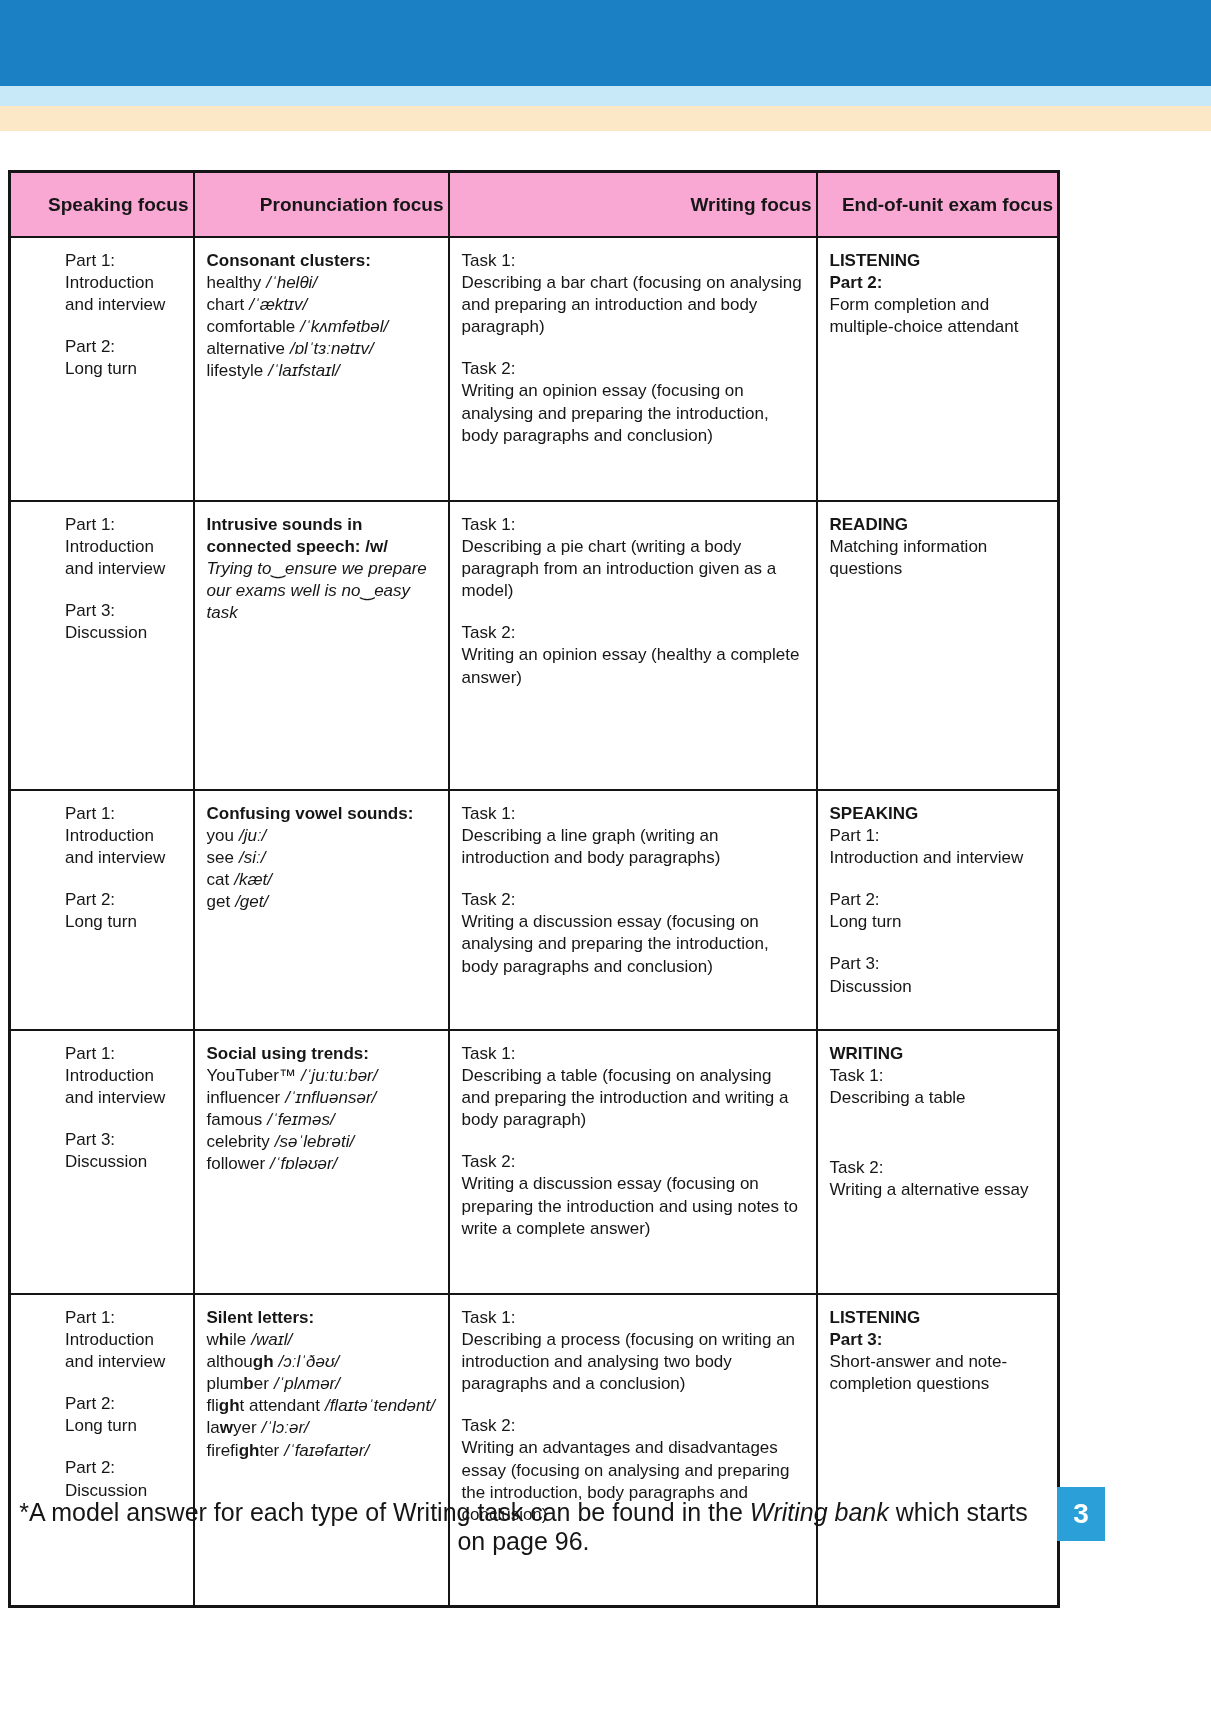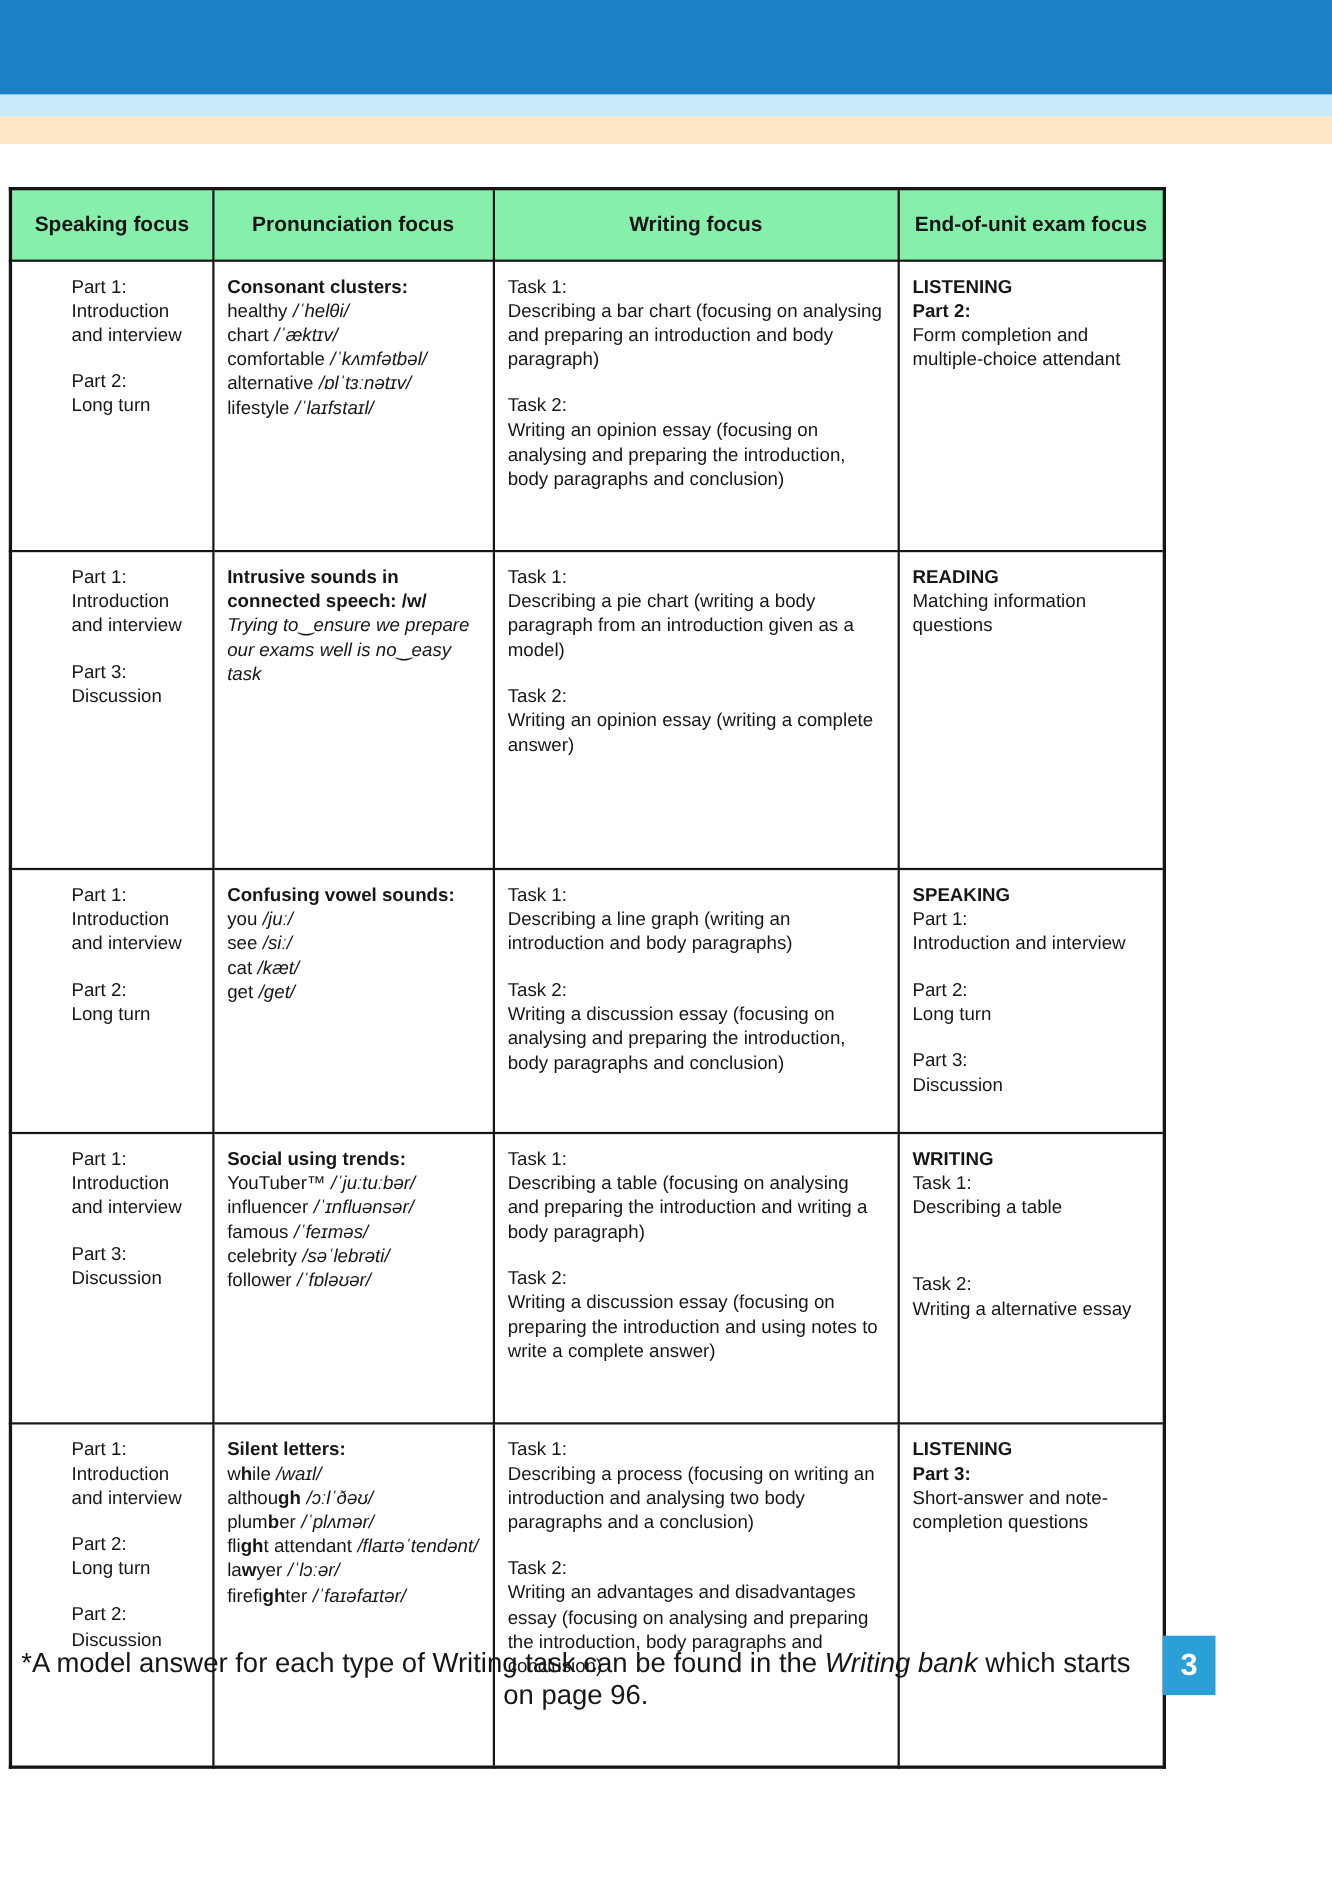--- a/index.html
+++ b/index.html
@@ -4,21 +4,21 @@
 <style>
   html,body{margin:0;padding:0;}
   body{font-family:"Liberation Sans","DejaVu Sans",sans-serif;background:#e9e9e9;}
   .page{position:relative;width:1211px;height:1713px;background:#ffffff;overflow:hidden;color:#161616;margin:0 auto;}
   .topbar{position:absolute;left:0;top:0;width:1211px;height:86px;background:#1b80c4;}
   .stripe-lb{position:absolute;left:0;top:86px;width:1211px;height:20px;background:#c8e9f7;}
   .stripe-cr{position:absolute;left:0;top:106px;width:1211px;height:25px;background:#fce8c6;}
 
   table.syllabus{position:absolute;left:8px;top:170px;width:1049px;border-collapse:collapse;table-layout:fixed;border:3px solid #151515;}
   .syllabus th,.syllabus td{border:2px solid #151515;}
-  .syllabus th{background:#86efac;font-size:19px;font-weight:bold;text-align:center;height:55px;padding:4px;color:#161616;}
+  .syllabus th{background:#f9a8d4;font-size:19px;font-weight:bold;text-align:right;height:55px;padding:4px;color:#161616;}
   .syllabus td{vertical-align:top;font-size:17px;line-height:1.3;padding:12px 12px 8px 12px;background:#ffffff;}
   td.c-speak{padding-left:54px;}
 
   tr.row-1>td{height:242px;}
   tr.row-2>td{height:267px;}
   tr.row-3>td{height:218px;}
   tr.row-4>td{height:242px;}
   tr.row-5>td{height:290px;}
 
   .b{font-weight:bold;}
@@ -115,21 +115,21 @@
           <div class="ptitle">Intrusive sounds in connected speech: /w/</div>
           <div class="example">Trying to‿ensure we prepare our exams well is no‿easy task</div>
         </td>
         <td>
           <div class="blk">
             <span class="lbl">Task 1:</span>
             <span class="txt">Describing a pie chart (writing a body paragraph from an introduction given as a model)</span>
           </div>
           <div class="blk">
             <span class="lbl">Task 2:</span>
-            <span class="txt">Writing an opinion essay (writing a complete answer)</span>
+            <span class="txt">Writing an opinion essay (healthy a complete answer)</span>
           </div>
         </td>
         <td>
           <div class="b">READING</div>
           <div>Matching information questions</div>
         </td>
       </tr>
 
       <tr class="row-3">
         <td class="c-speak">

